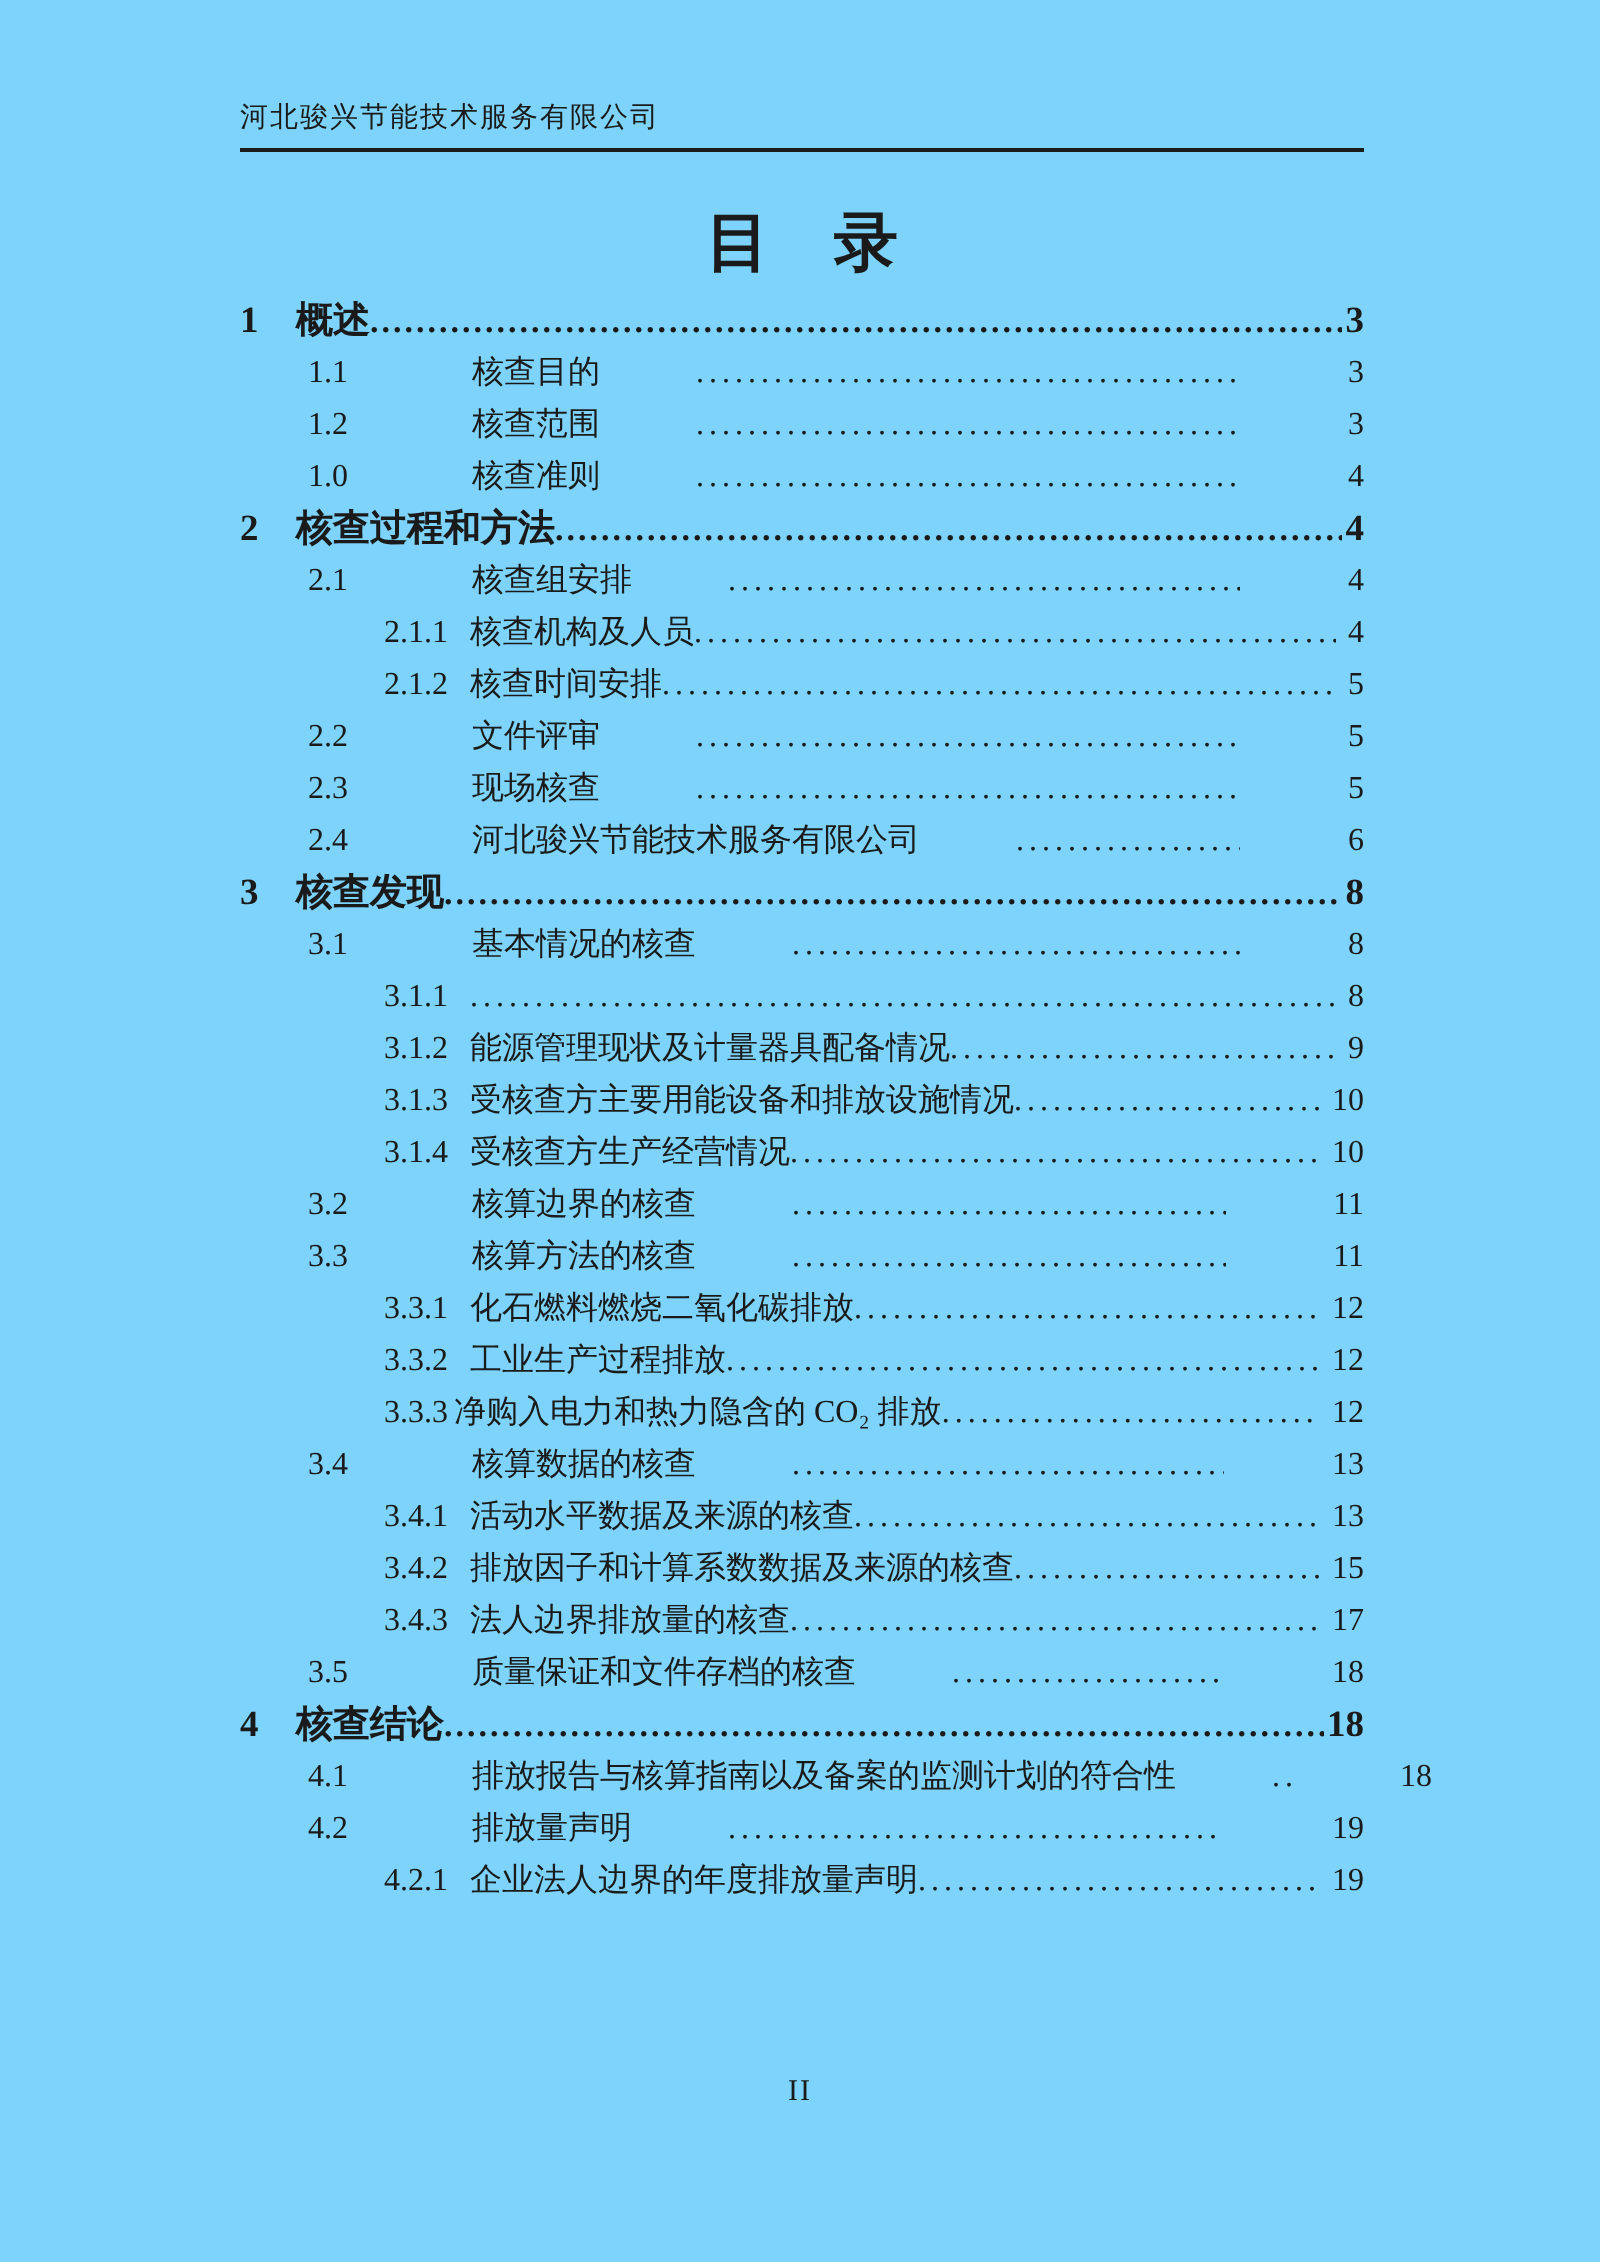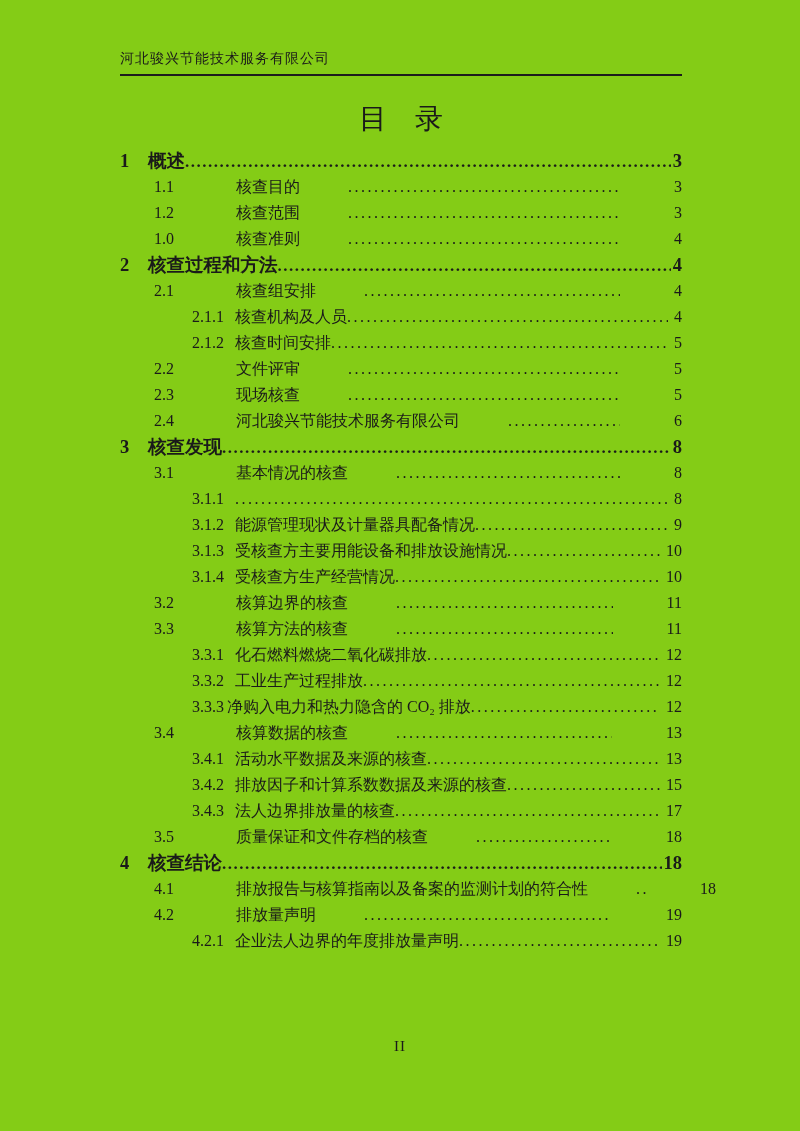--- a/index.html
+++ b/index.html
@@ -4,21 +4,21 @@
 <style>
   html, body {
     margin: 0;
     padding: 0;
     background: #ffffff;
   }
   .page {
     position: relative;
     width: 800px;
     height: 1131px;
-    background: #84cc16;
+    background: #7dd3fc;
     font-family: "Liberation Serif", "DejaVu Serif", serif;
     color: #1a1a1a;
     overflow: hidden;
   }
   .header {
     position: absolute;
     top: 50px;
     left: 120px;
     right: 118px;
     border-bottom: 2px solid #1c1c1c;
@@ -26,22 +26,22 @@
     font-size: 14px;
     letter-spacing: 1px;
   }
   .toc-title {
     position: absolute;
     top: 100px;
     left: 120px;
     right: 118px;
     margin: 0;
     text-align: center;
-    font-size: 28px;
-    font-weight: normal;
+    font-size: 32px;
+    font-weight: bold;
     white-space: pre;
   }
   .toc {
     position: absolute;
     top: 148px;
     left: 120px;
     right: 118px;
   }
   .toc-row {
     display: flex;

